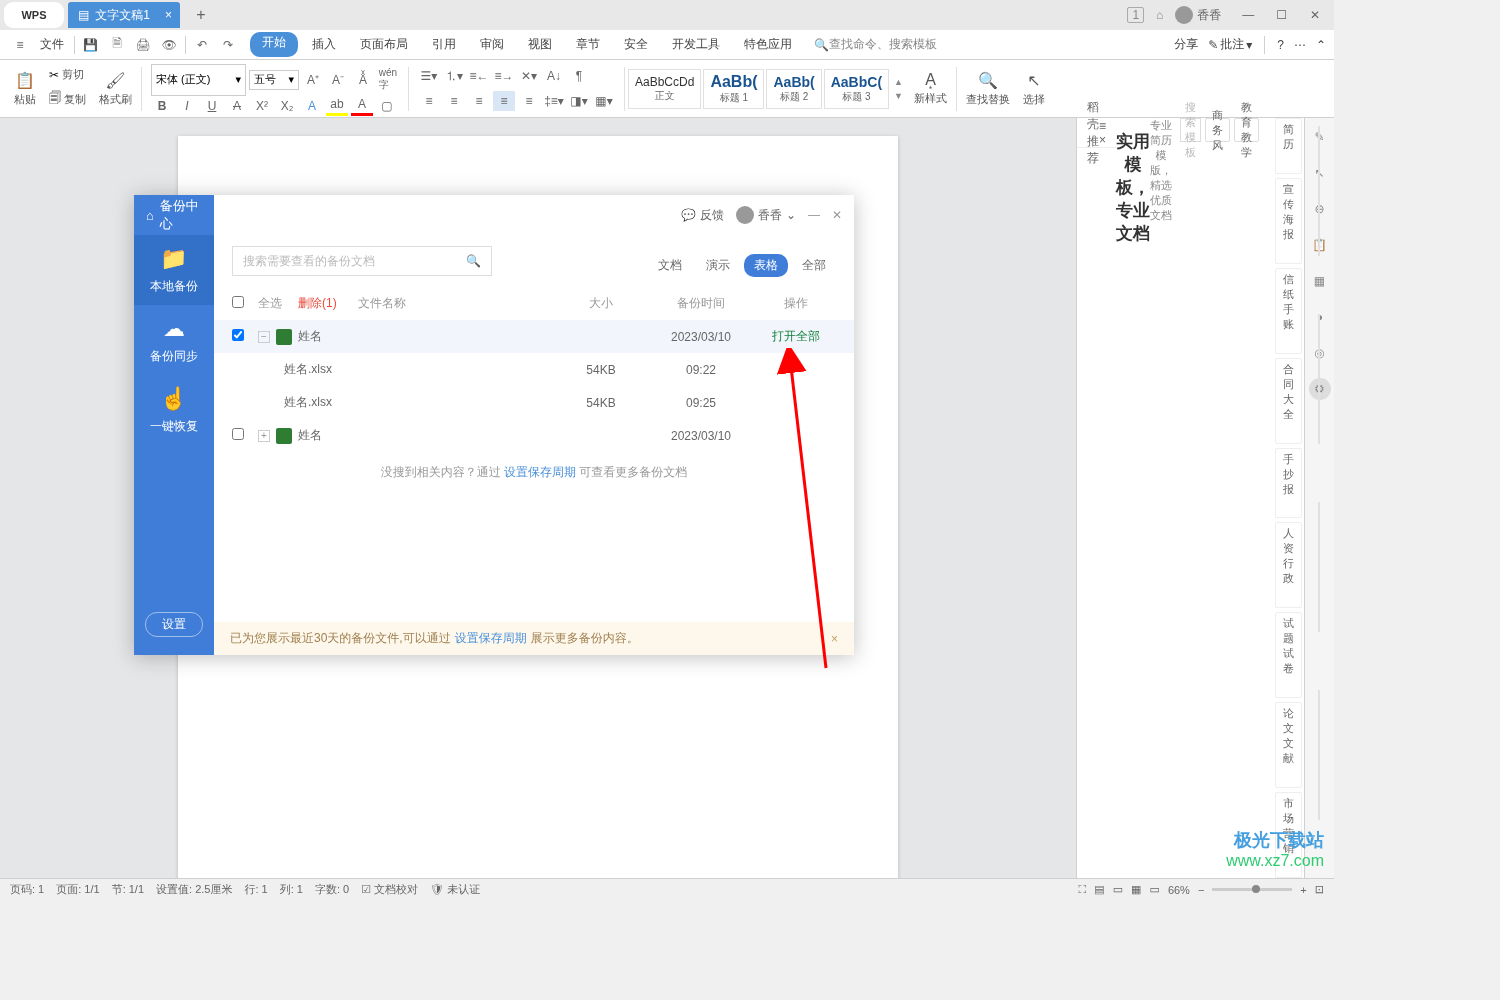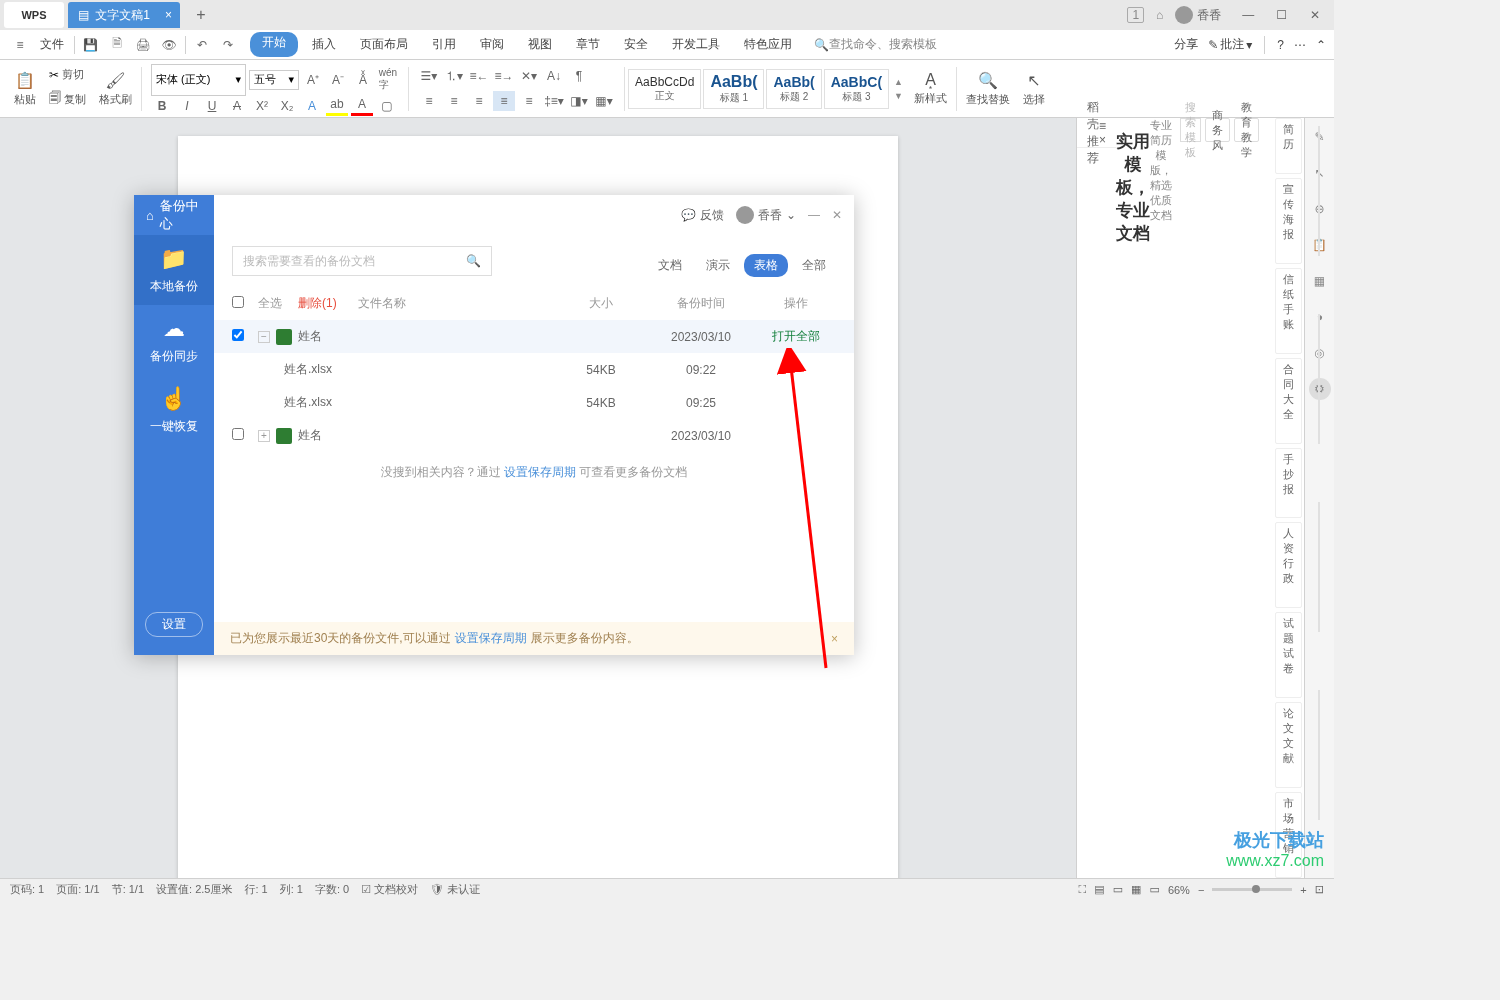--- a/index.html
+++ b/index.html
@@ -1,20 +1,20 @@
 <!DOCTYPE html>
 <html><head>
 <meta charset="utf-8">
 <style>
 * { margin: 0; padding: 0; box-sizing: border-box; font-family: "Microsoft YaHei", Arial, sans-serif; }
 body { background: #f0f0f0; width: 1334px; height: 900px; overflow: hidden; position: relative; font-size: 12px; }
 
 
 .titlebar { height: 30px; background: #e8e8e8; display: flex; align-items: center; padding: 0 4px; }
-.wps-logo { width: 60px; height: 26px; background: #fff; display: flex; align-items: center; justify-content: center; font-weight: bold; color: #333; font-size: 11px; border-radius: 3px; margin-right: 4px; }
+.wps-logo { width: 60px; height: 26px; background: #fff; display: flex; align-items: center; justify-content: center; font-weight: bold; color: #333; font-size: 11px; border-radius: 9px; margin-right: 4px; }
 .tab-active { background: #4a90d9; color: #fff; height: 26px; display: flex; align-items: center; padding: 0 30px 0 10px; border-radius: 3px 3px 0 0; position: relative; font-size: 12px; }
 .tab-close { position: absolute; right: 8px; color: #fff; cursor: pointer; }
 .tab-add { width: 26px; height: 26px; display: flex; align-items: center; justify-content: center; color: #666; margin-left: 8px; cursor: pointer; font-size: 16px; }
 .titlebar-right { margin-left: auto; display: flex; align-items: center; gap: 12px; }
 .win-controls span { width: 30px; text-align: center; color: #666; display: inline-block; }
 .user-badge { display: flex; align-items: center; gap: 4px; color: #666; }
 .user-avatar { width: 18px; height: 18px; border-radius: 50%; background: #999; }
 
 
 .menubar { height: 30px; background: #fff; border-bottom: 1px solid #d0d0d0; display: flex; align-items: center; padding: 0 8px; gap: 2px; }

